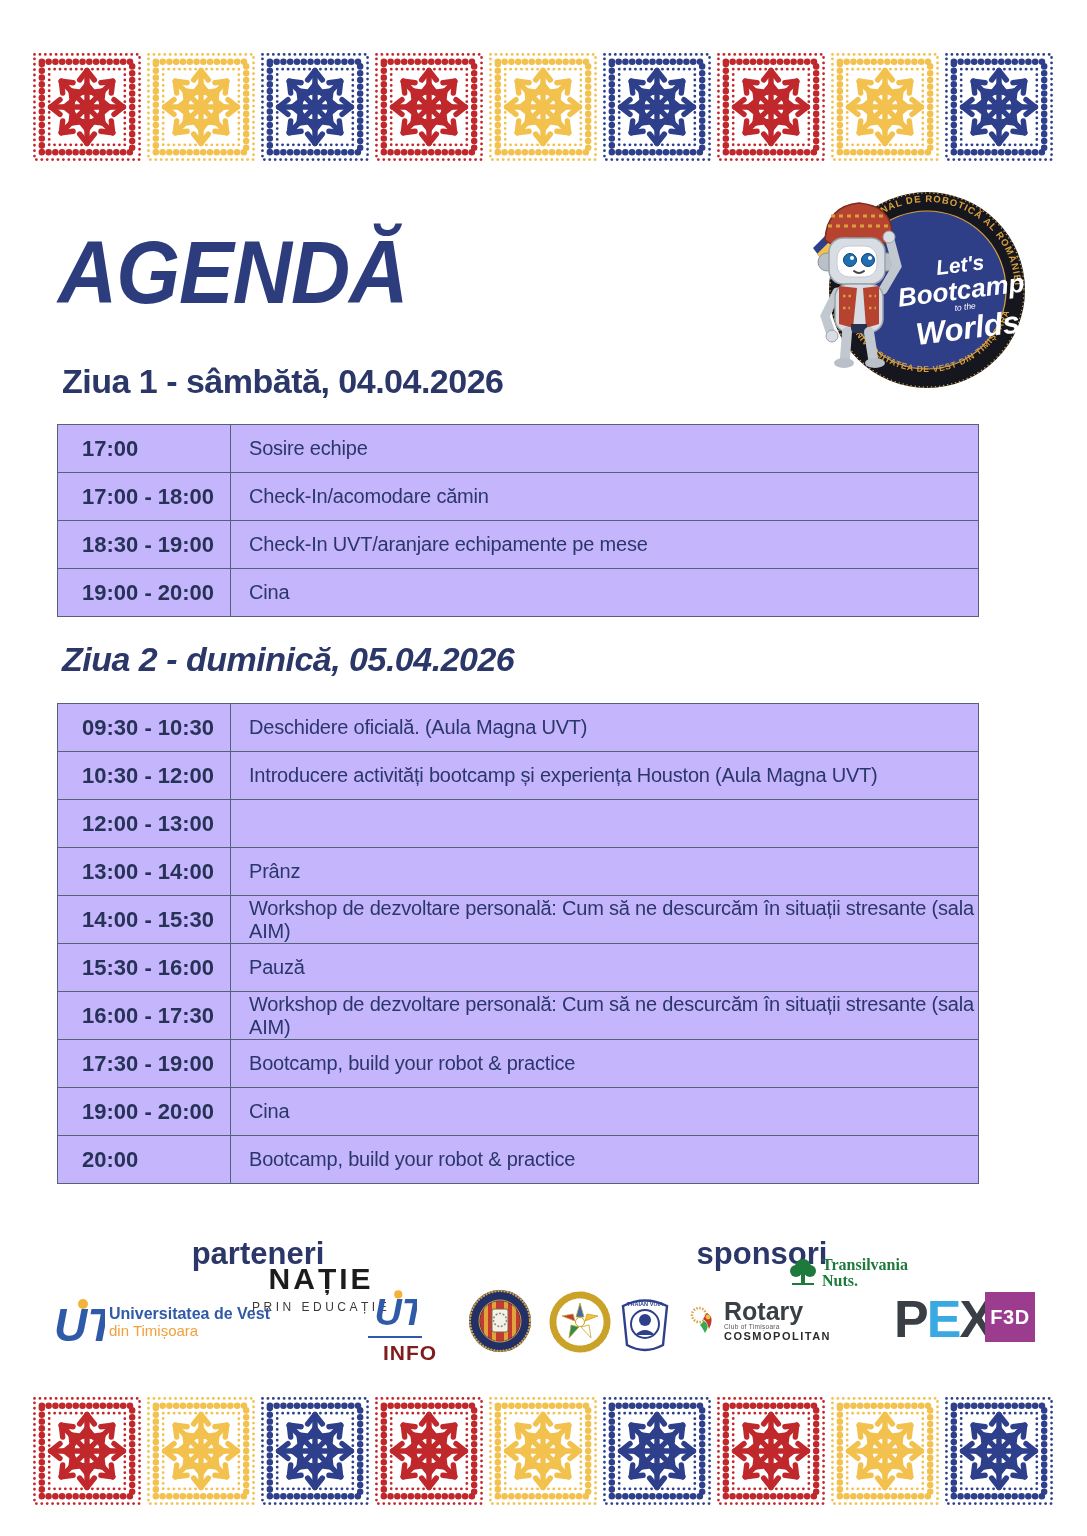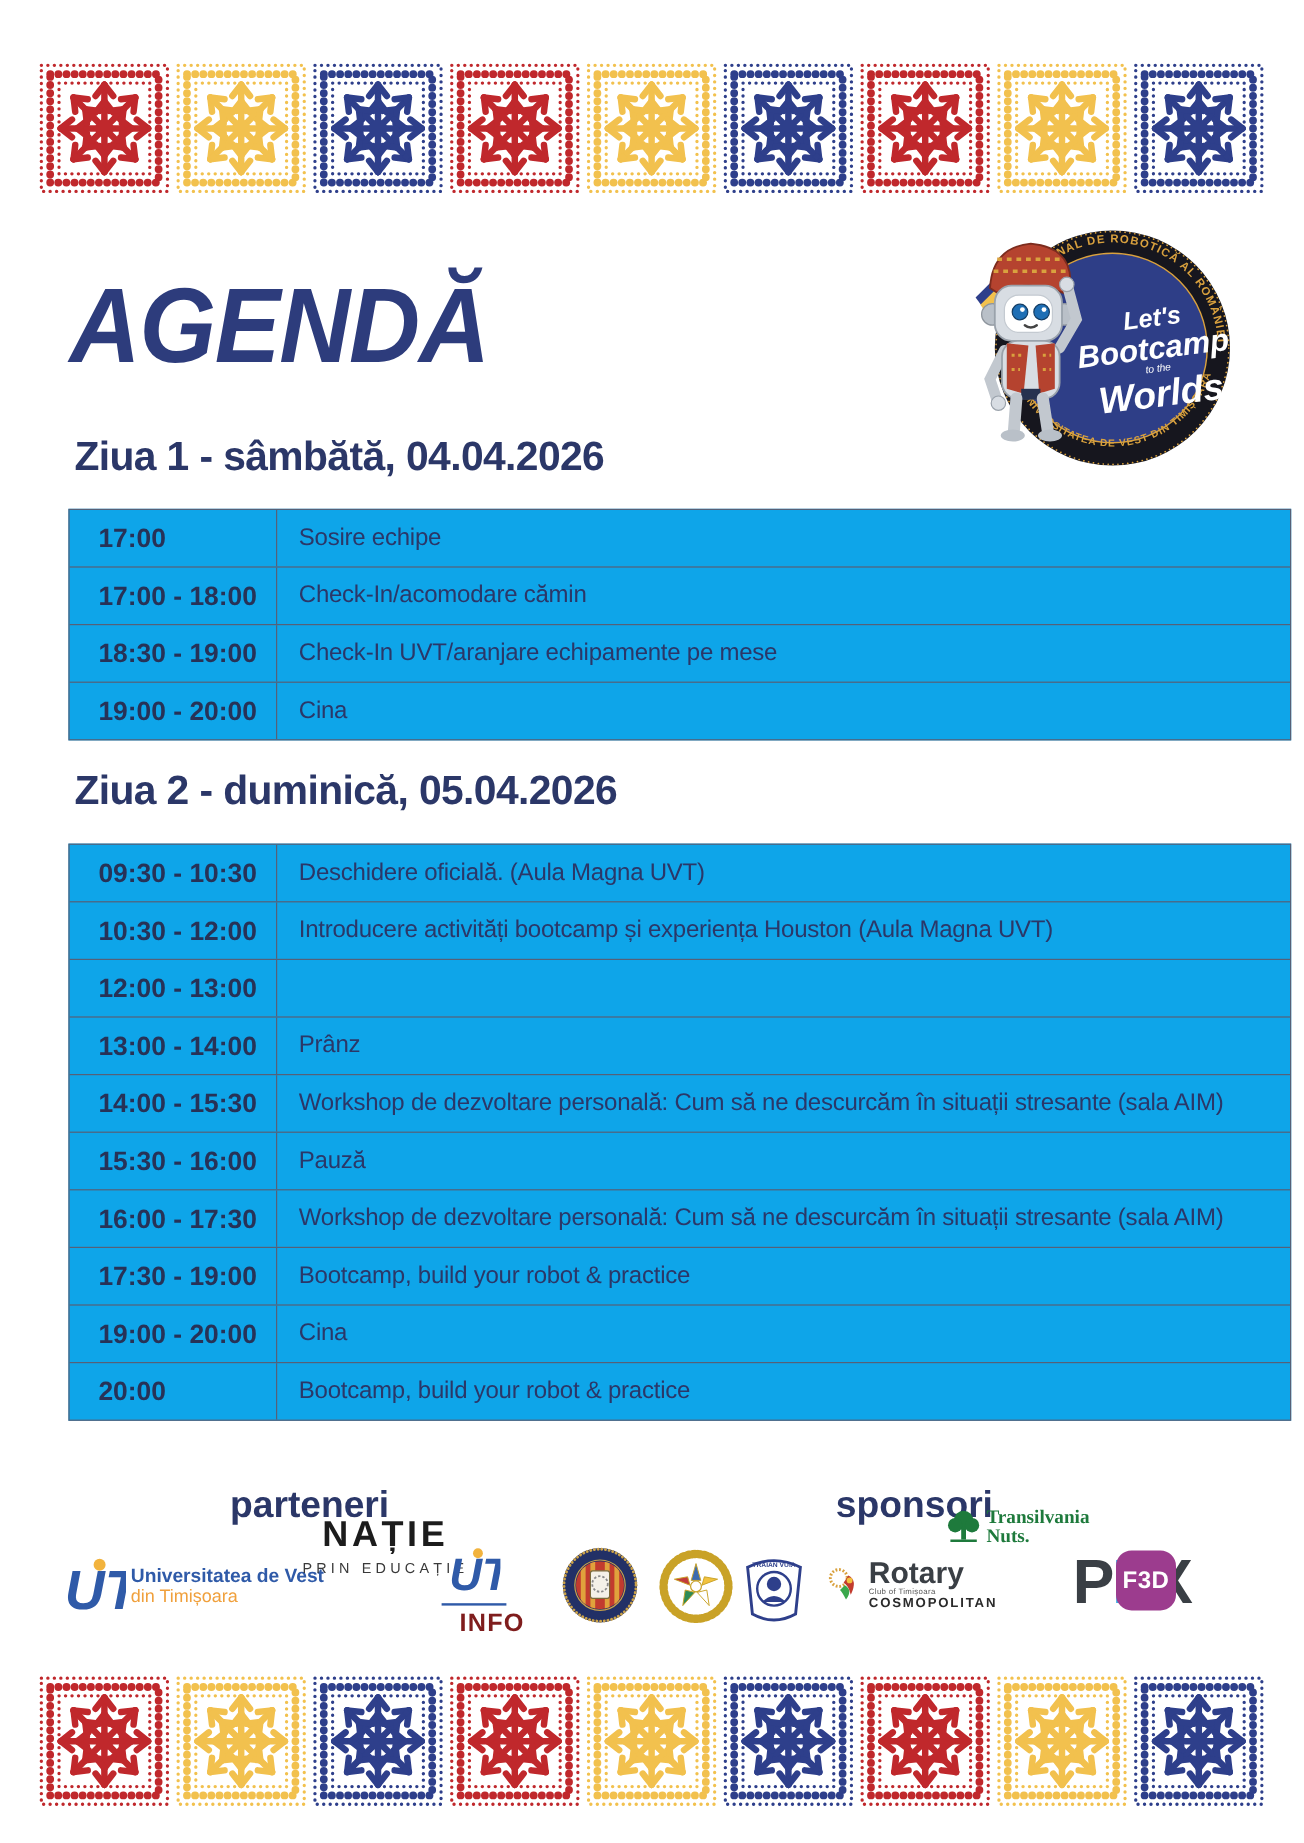--- a/index.html
+++ b/index.html
@@ -19,25 +19,25 @@
     font-size:82px;font-weight:bold;font-style:italic;
     color:#2d3c7c;letter-spacing:-1px;transform:scaleY(1.08);transform-origin:left top;
   }
   .badge{position:absolute;left:793px;top:186px;width:237px;height:212px;}
   
   .day-heading{
     position:absolute;left:62px;
     font-size:34px;font-weight:bold;color:#2b3768;letter-spacing:-0.5px;
   }
   .day-heading.d1{top:362px;}
-  .day-heading.d2{top:640px;}
+  .day-heading.d2{top:640px;font-style:italic;}
   
   .agenda-table{
-    position:absolute;left:57px;width:1019px;
-    border:1.6px solid #566077;box-sizing:border-box;background:#0ea5e9;
+    position:absolute;left:57px;width:922px;
+    border:1.6px solid #566077;box-sizing:border-box;background:#c4b5fd;
   }
   .agenda-table.t1{top:424px;}
   .agenda-table.t2{top:703px;}
   .trow{display:grid;grid-template-columns:173px 1fr;height:47px;border-top:1.6px solid #566077;}
   .trow:first-child{border-top:none;}
   .tcell{display:flex;align-items:center;box-sizing:border-box;}
   .tcell.time{
     border-right:1.6px solid #566077;padding-left:24px;
     font-weight:bold;font-size:22px;color:#273257;letter-spacing:0;
   }
@@ -65,23 +65,23 @@
   .rotary-logo{left:685px;top:1300px;display:flex;align-items:center;gap:3px;}
   .rotary-name{font-size:25px;font-weight:bold;color:#3a3f45;line-height:0.9;}
   .rotary-sub1{font-size:6.5px;color:#555;letter-spacing:0.3px;}
   .rotary-sub2{font-size:11px;font-weight:bold;color:#2b2b2b;letter-spacing:1.5px;}
   .tn-logo{left:788px;top:1257px;display:flex;align-items:center;gap:4px;}
   .tn-text{font-family:"Liberation Serif",serif;font-weight:bold;color:#1e7a3c;font-size:16px;line-height:1.0;}
   .pex-logo{left:894px;top:1297px;font-size:52px;font-weight:bold;letter-spacing:-2px;line-height:0.85;}
   .pex-logo .dark{color:#3a3f45;}
   .pex-logo .blue{color:#3aa9e2;}
   .f3d-logo{
-    left:930px;top:1292px;width:50px;height:50px;background:#9c3c8e;
+    left:985px;top:1292px;width:50px;height:50px;background:#9c3c8e;
     display:flex;align-items:center;justify-content:center;
-    color:#fff;font-size:20px;font-weight:bold;letter-spacing:0.5px;border-radius:13px;
+    color:#fff;font-size:20px;font-weight:bold;letter-spacing:0.5px;
   }
   .hidden-defs{position:absolute;width:0;height:0;overflow:hidden;}
 </style>
 </head>
 <body>
 
 <svg class="hidden-defs" aria-hidden="true">
   <defs>
     <g id="flake-arm" stroke="currentColor" stroke-width="5.5" stroke-linecap="round" fill="none">
       <path d="M56 54 L56 19"></path>

